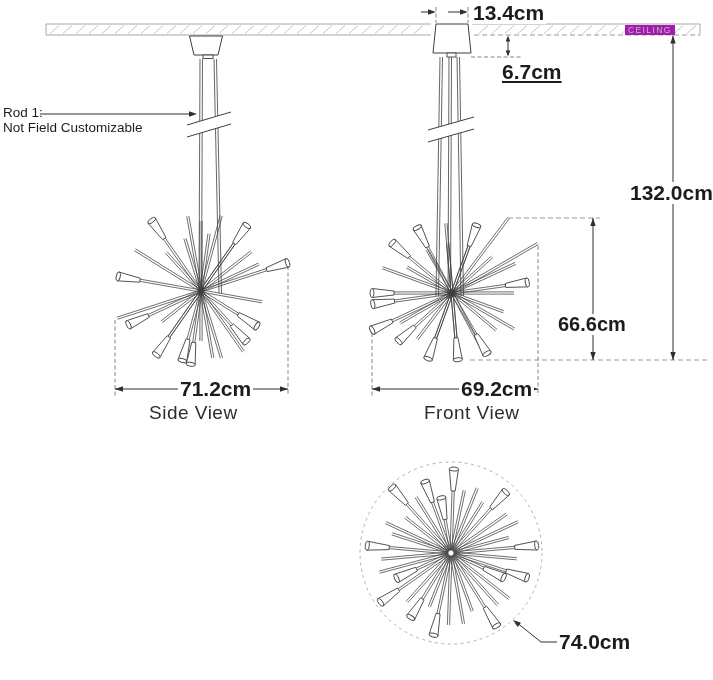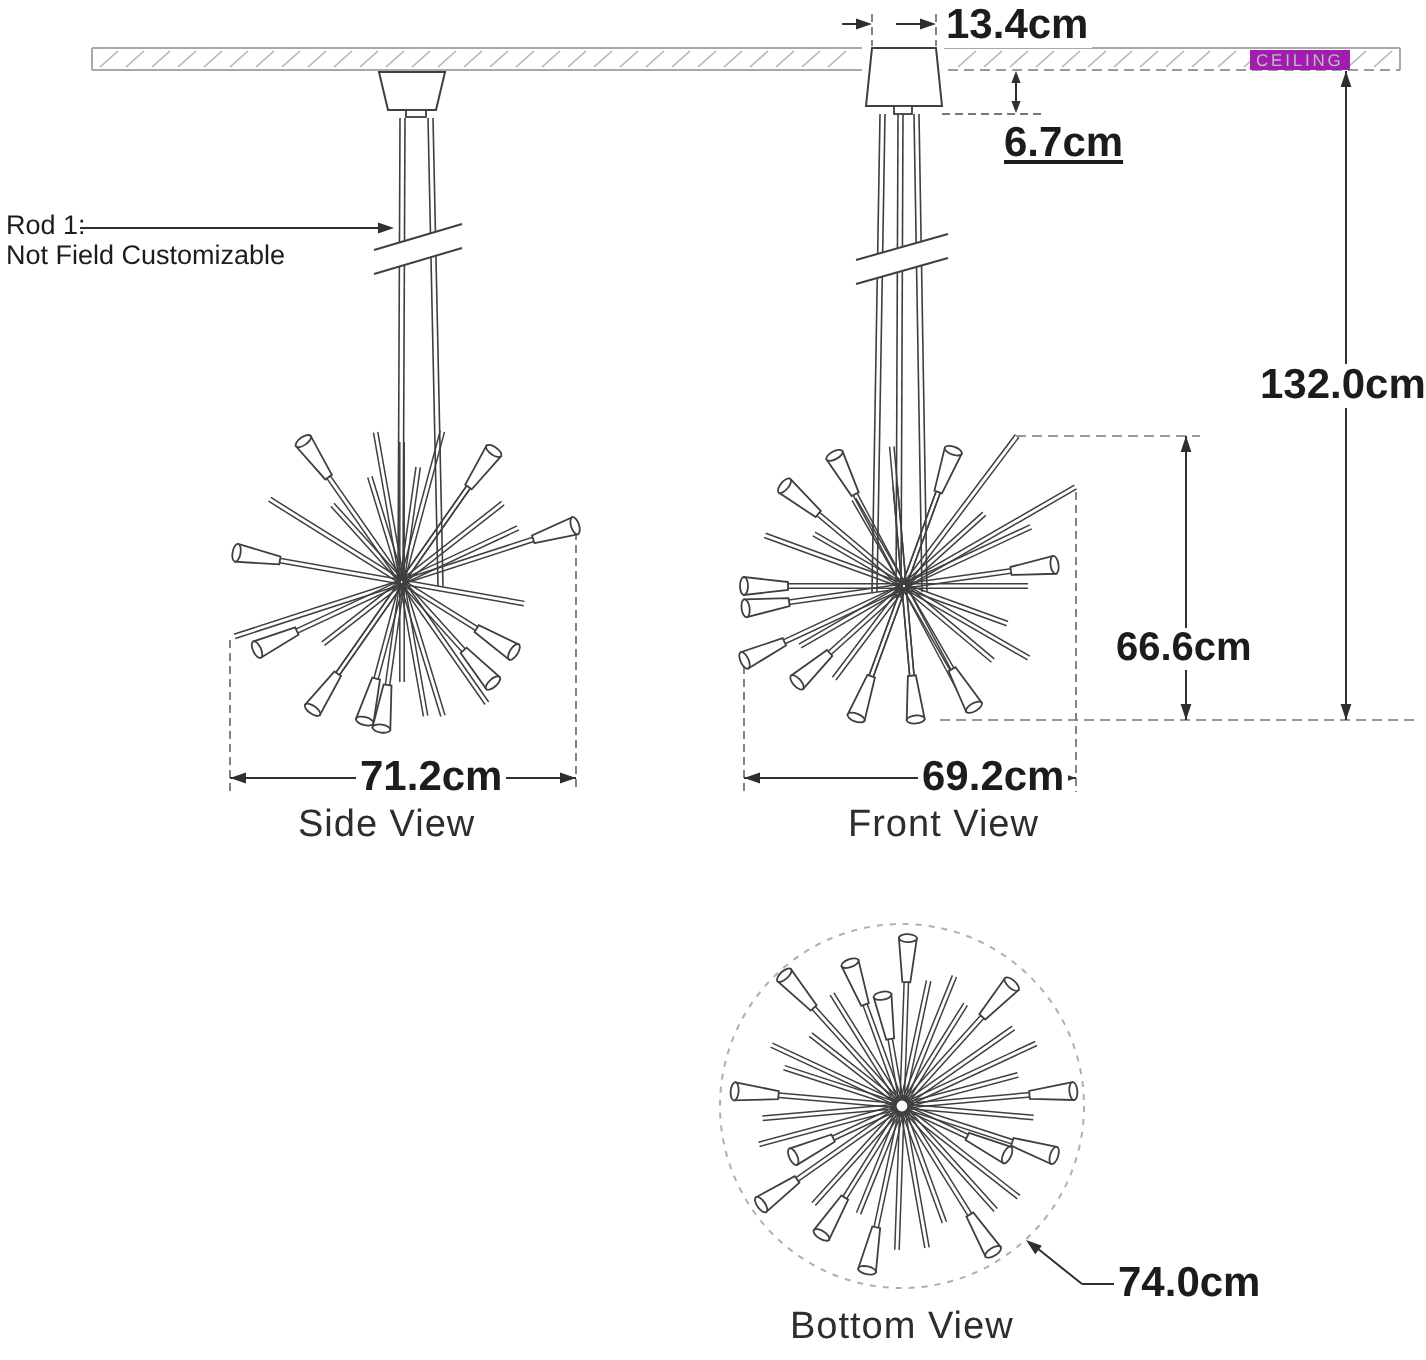--- a/index.html
+++ b/index.html
@@ -310,21 +310,20 @@
   <div class="lbl dim" style="left:471px;top:2px;">13.4cm</div>
   <div class="lbl dim" style="left:500px;top:61px;text-decoration:underline;">6.7cm</div>
   <div class="lbl dim" style="left:628px;top:182px;">132.0cm</div>
   <div class="lbl dim sm" style="left:556px;top:281px;margin-top:33px;">66.6cm</div>
   <div class="lbl dim" style="left:178px;top:378px;">71.2cm</div>
   <div class="lbl dim" style="left:411px;top:378px;margin-left:48px;">69.2cm</div>
   <div class="lbl dim" style="left:557px;top:631px;">74.0cm</div>
 
   <div class="lbl view" style="left:149px;top:402px;">Side View</div>
   <div class="lbl view" style="left:403px;top:402px;margin-left:21px;">Front View</div>
-  <div class="lbl view" style="left:395px;top:653px;">Bottom View</div>
 
   <div class="lbl note" style="left:3px;top:105px;">
     <div>Rod 1:</div>
     <div>Not Field Customizable</div>
   </div>
 
   <div class="lbl ceil" style="left:625px;top:25px;">CEILING</div>
 </div>
 
 </body></html>

